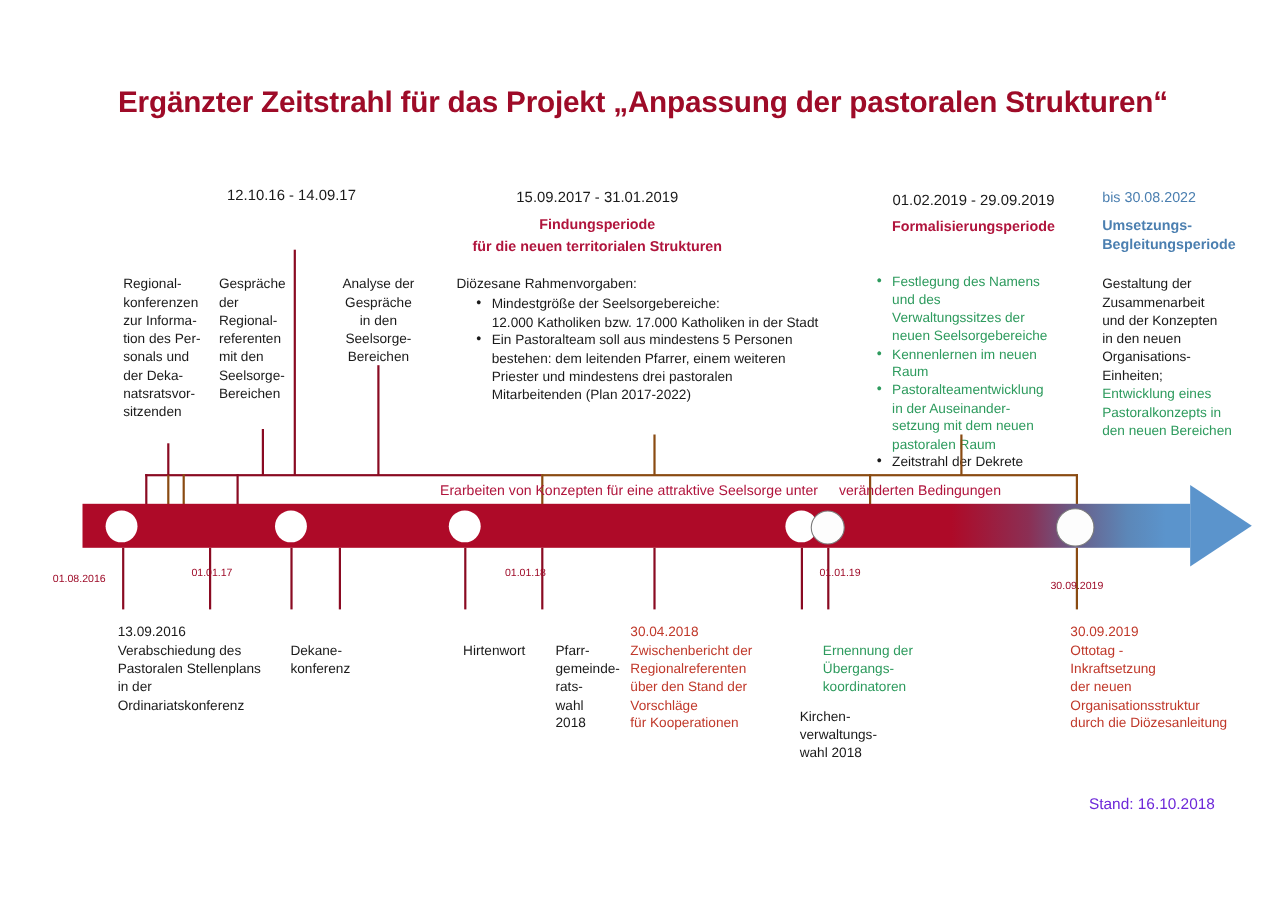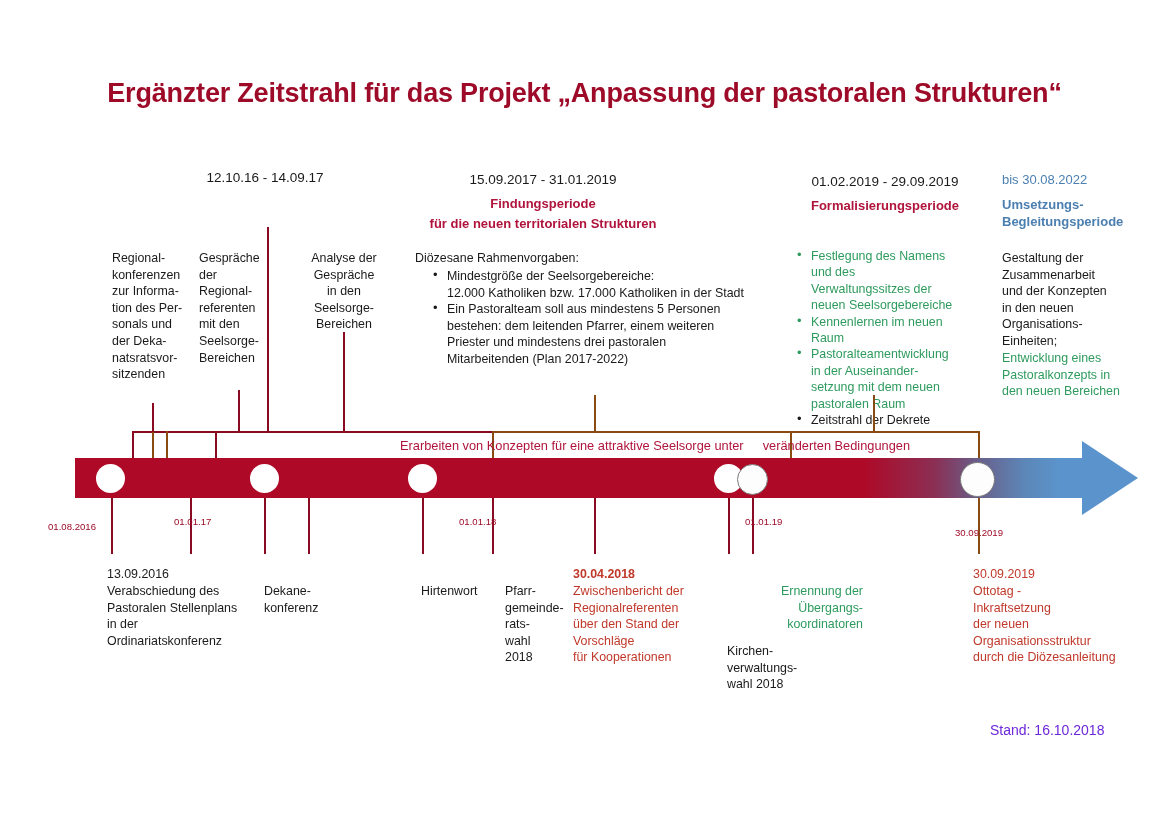--- a/index.html
+++ b/index.html
@@ -222,28 +222,28 @@
 konferenz</div>
 
   <div class="abs event" style="left:421px;top:583px;width:90px;white-space:pre-line;">Hirtenwort</div>
 
   <div class="abs event" style="left:505px;top:583px;width:70px;white-space:pre-line;">Pfarr-
 gemeinde-
 rats-
 wahl
 2018</div>
 
-  <div class="abs event red" style="left:573px;top:566px;width:160px;font-weight:bold;">30.04.2018</div>
+  <div class="abs event red" style="left:573px;top:566px;width:160px;">30.04.2018</div>
   <div class="abs event red" style="left:573px;top:583px;width:150px;white-space:pre-line;">Zwischenbericht der
 Regionalreferenten
 über den Stand der
 Vorschläge
 für Kooperationen</div>
 
-  <div class="abs event green" style="left:748px;top:583px;width:115px;white-space:pre-line;text-align:right;">Ernennung der
+  <div class="abs event green" style="left:748px;top:583px;width:115px;white-space:pre-line;">Ernennung der
 Übergangs-
 koordinatoren</div>
   <div class="abs event" style="left:727px;top:643px;width:115px;white-space:pre-line;">Kirchen-
 verwaltungs-
 wahl 2018</div>
 
   <div class="abs event red" style="left:973px;top:566px;width:190px;">30.09.2019</div>
   <div class="abs event red" style="left:973px;top:583px;width:185px;white-space:pre-line;">Ottotag -
 Inkraftsetzung
 der neuen

